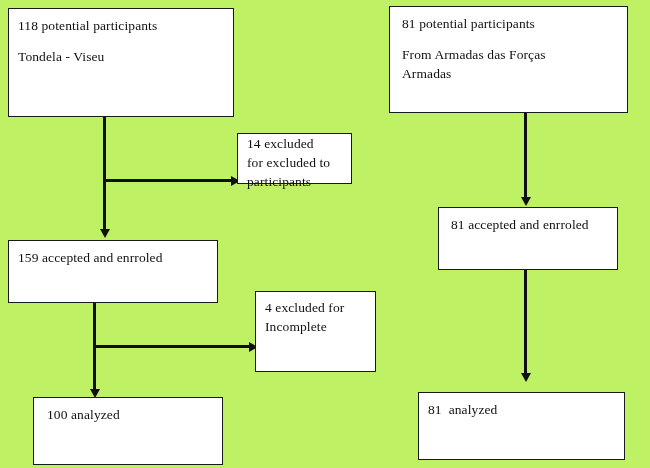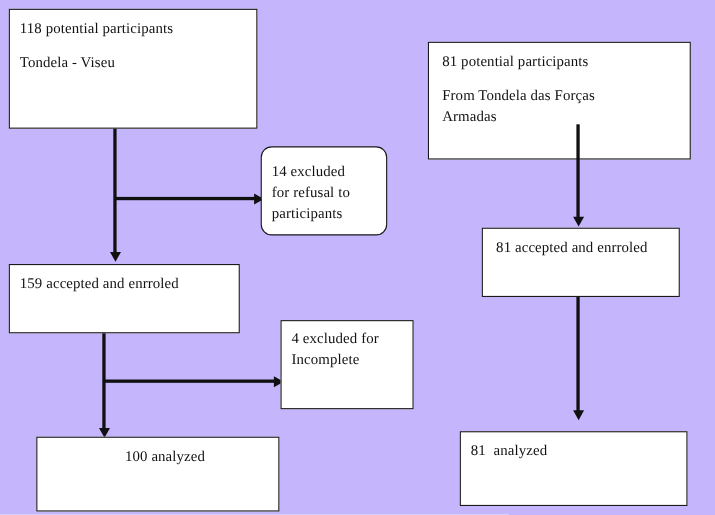--- a/index.html
+++ b/index.html
@@ -4,21 +4,21 @@
 <style>
   html, body {
     margin: 0;
     padding: 0;
     background: #ffffff;
   }
   #canvas {
     position: relative;
     width: 650px;
     height: 468px;
-    background: #c4b5fd;
+    background: #bef264;
     overflow: hidden;
     font-family: "Liberation Serif", "DejaVu Serif", serif;
     color: #111111;
   }
   .box {
     position: absolute;
     box-sizing: border-box;
     border: 1.5px solid #1a1a1a;
     background: #ffffff;
     padding: 7px 0 0 9px;
@@ -72,49 +72,49 @@
     <span class="gap"></span>
     <span class="line">Tondela - Viseu</span>
   </div>
 
   <div class="vline" style="left:103px; top:117px; width:2.5px; height:113px;"></div>
 
   <div class="hline" style="left:105px; top:179px; width:128px; height:2.5px;"></div>
   <div class="arrow-right" style="left:231px; top:175.5px;"></div>
   <div class="arrow-down" style="left:99.5px; top:229px;"></div>
 
-  <div class="box" style="left:237px; top:133px; width:115px; height:81px; padding-top:12px;border-radius:10px;">
+  <div class="box" style="left:237px; top:133px; width:115px; height:51px; padding-top:0;">
     <span class="line">14 excluded</span>
-    <span class="line">for refusal to</span>
+    <span class="line">for excluded to</span>
     <span class="line">participants</span>
   </div>
 
   <div class="box" style="left:8px; top:240px; width:210px; height:63px;">
     <span class="line">159 accepted and enrroled</span>
   </div>
 
   <div class="vline" style="left:93px; top:303px; width:2.5px; height:87px;"></div>
 
   <div class="hline" style="left:95px; top:345px; width:156px; height:2.5px;"></div>
   <div class="arrow-right" style="left:249px; top:341.5px;"></div>
   <div class="arrow-down" style="left:89.5px; top:389px;"></div>
 
   <div class="box" style="left:255px; top:291px; width:121px; height:81px; padding-top:6px;">
     <span class="line">4 excluded for</span>
     <span class="line">Incomplete</span>
   </div>
 
-  <div class="box" style="left:33px; top:397px; width:221px; height:68px; padding-left:13px;text-align:center;">
+  <div class="box" style="left:33px; top:397px; width:190px; height:68px; padding-left:13px;">
     <span class="line">100 analyzed</span>
   </div>
 
-  <div class="box" style="left:389px; top:6px; width:239px; height:107px; padding-left:12px;margin-top:32px;">
+  <div class="box" style="left:389px; top:6px; width:239px; height:107px; padding-left:12px;">
     <span class="line">81 potential participants</span>
     <span class="gap"></span>
-    <span class="line">From Tondela das Forças</span>
+    <span class="line">From Armadas das Forças</span>
     <span class="line">Armadas</span>
   </div>
 
   <div class="vline" style="left:524px; top:113px; width:2.5px; height:85px;"></div>
   <div class="arrow-down" style="left:520.5px; top:197px;"></div>
 
   <div class="box" style="left:438px; top:207px; width:180px; height:63px; padding-left:12px;">
     <span class="line">81 accepted and enrroled</span>
   </div>
 

